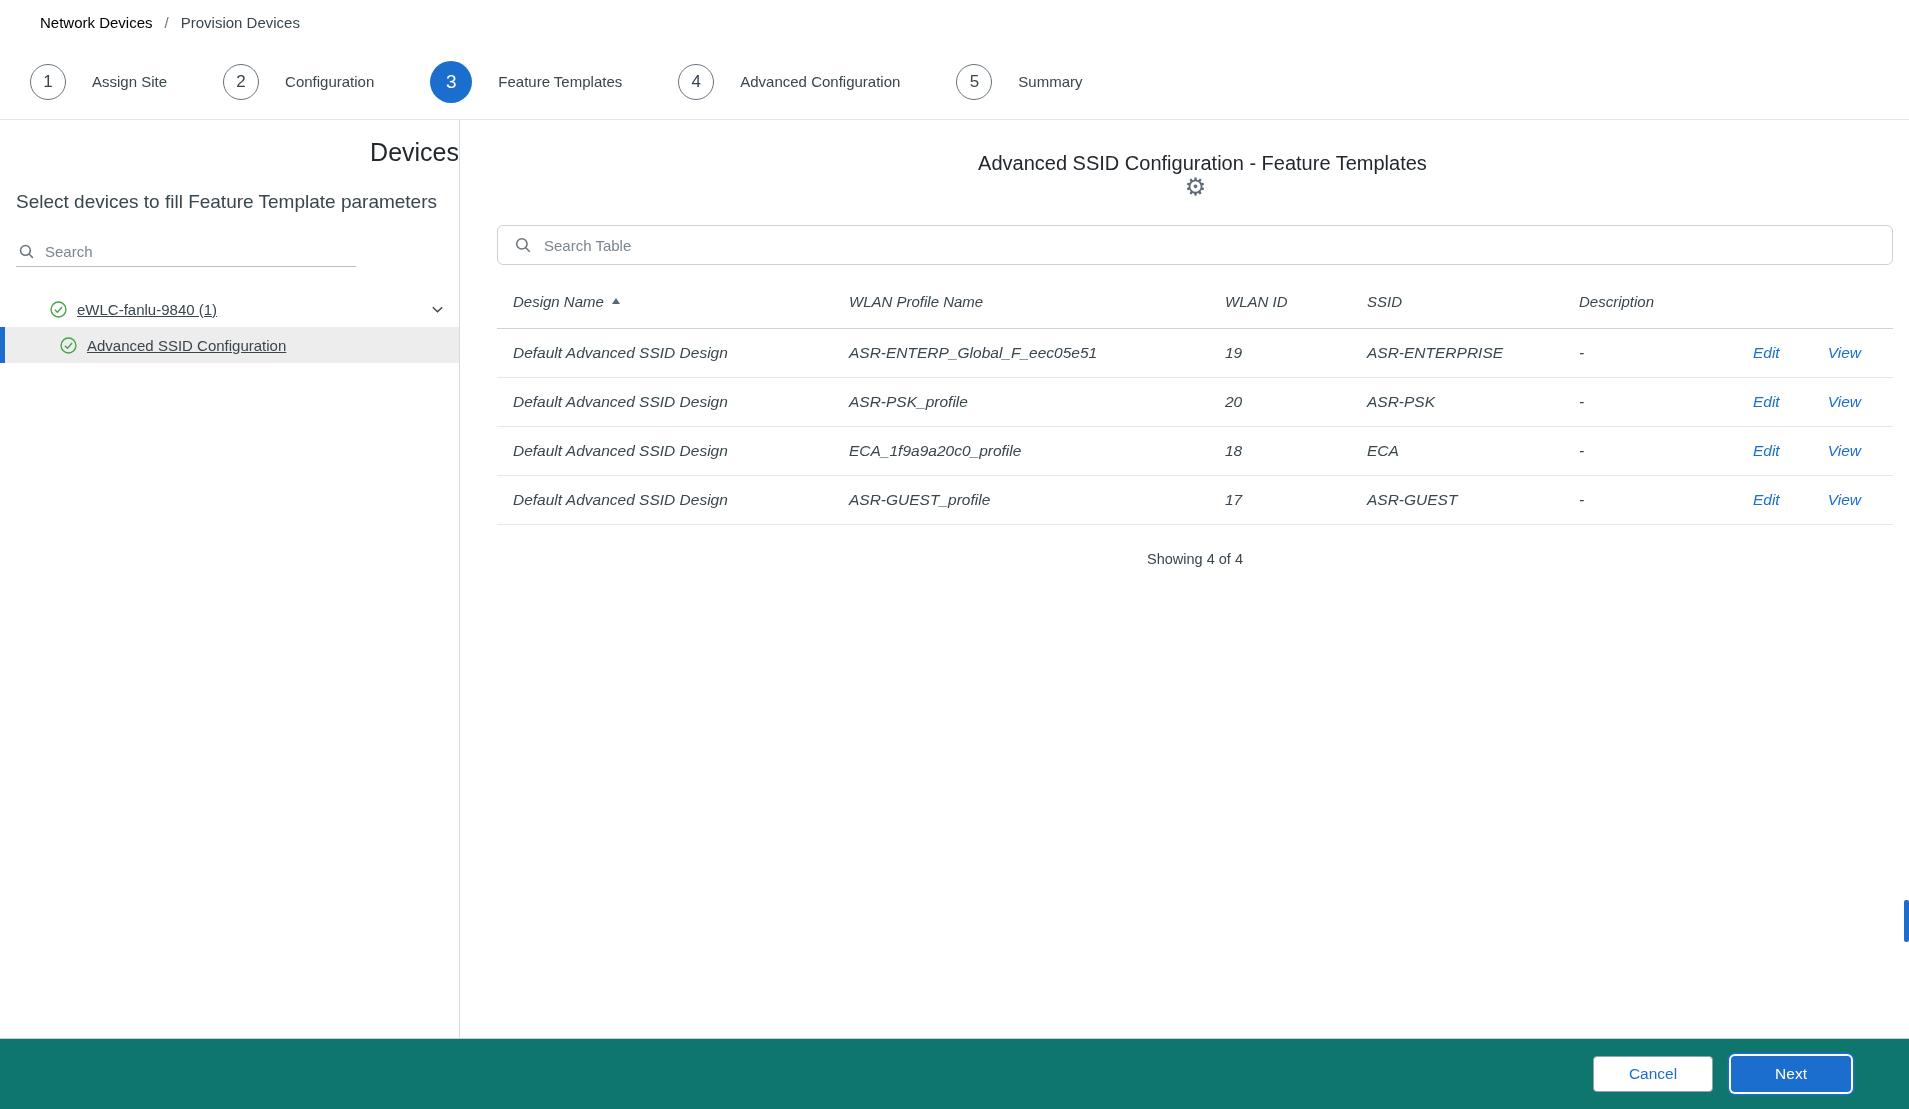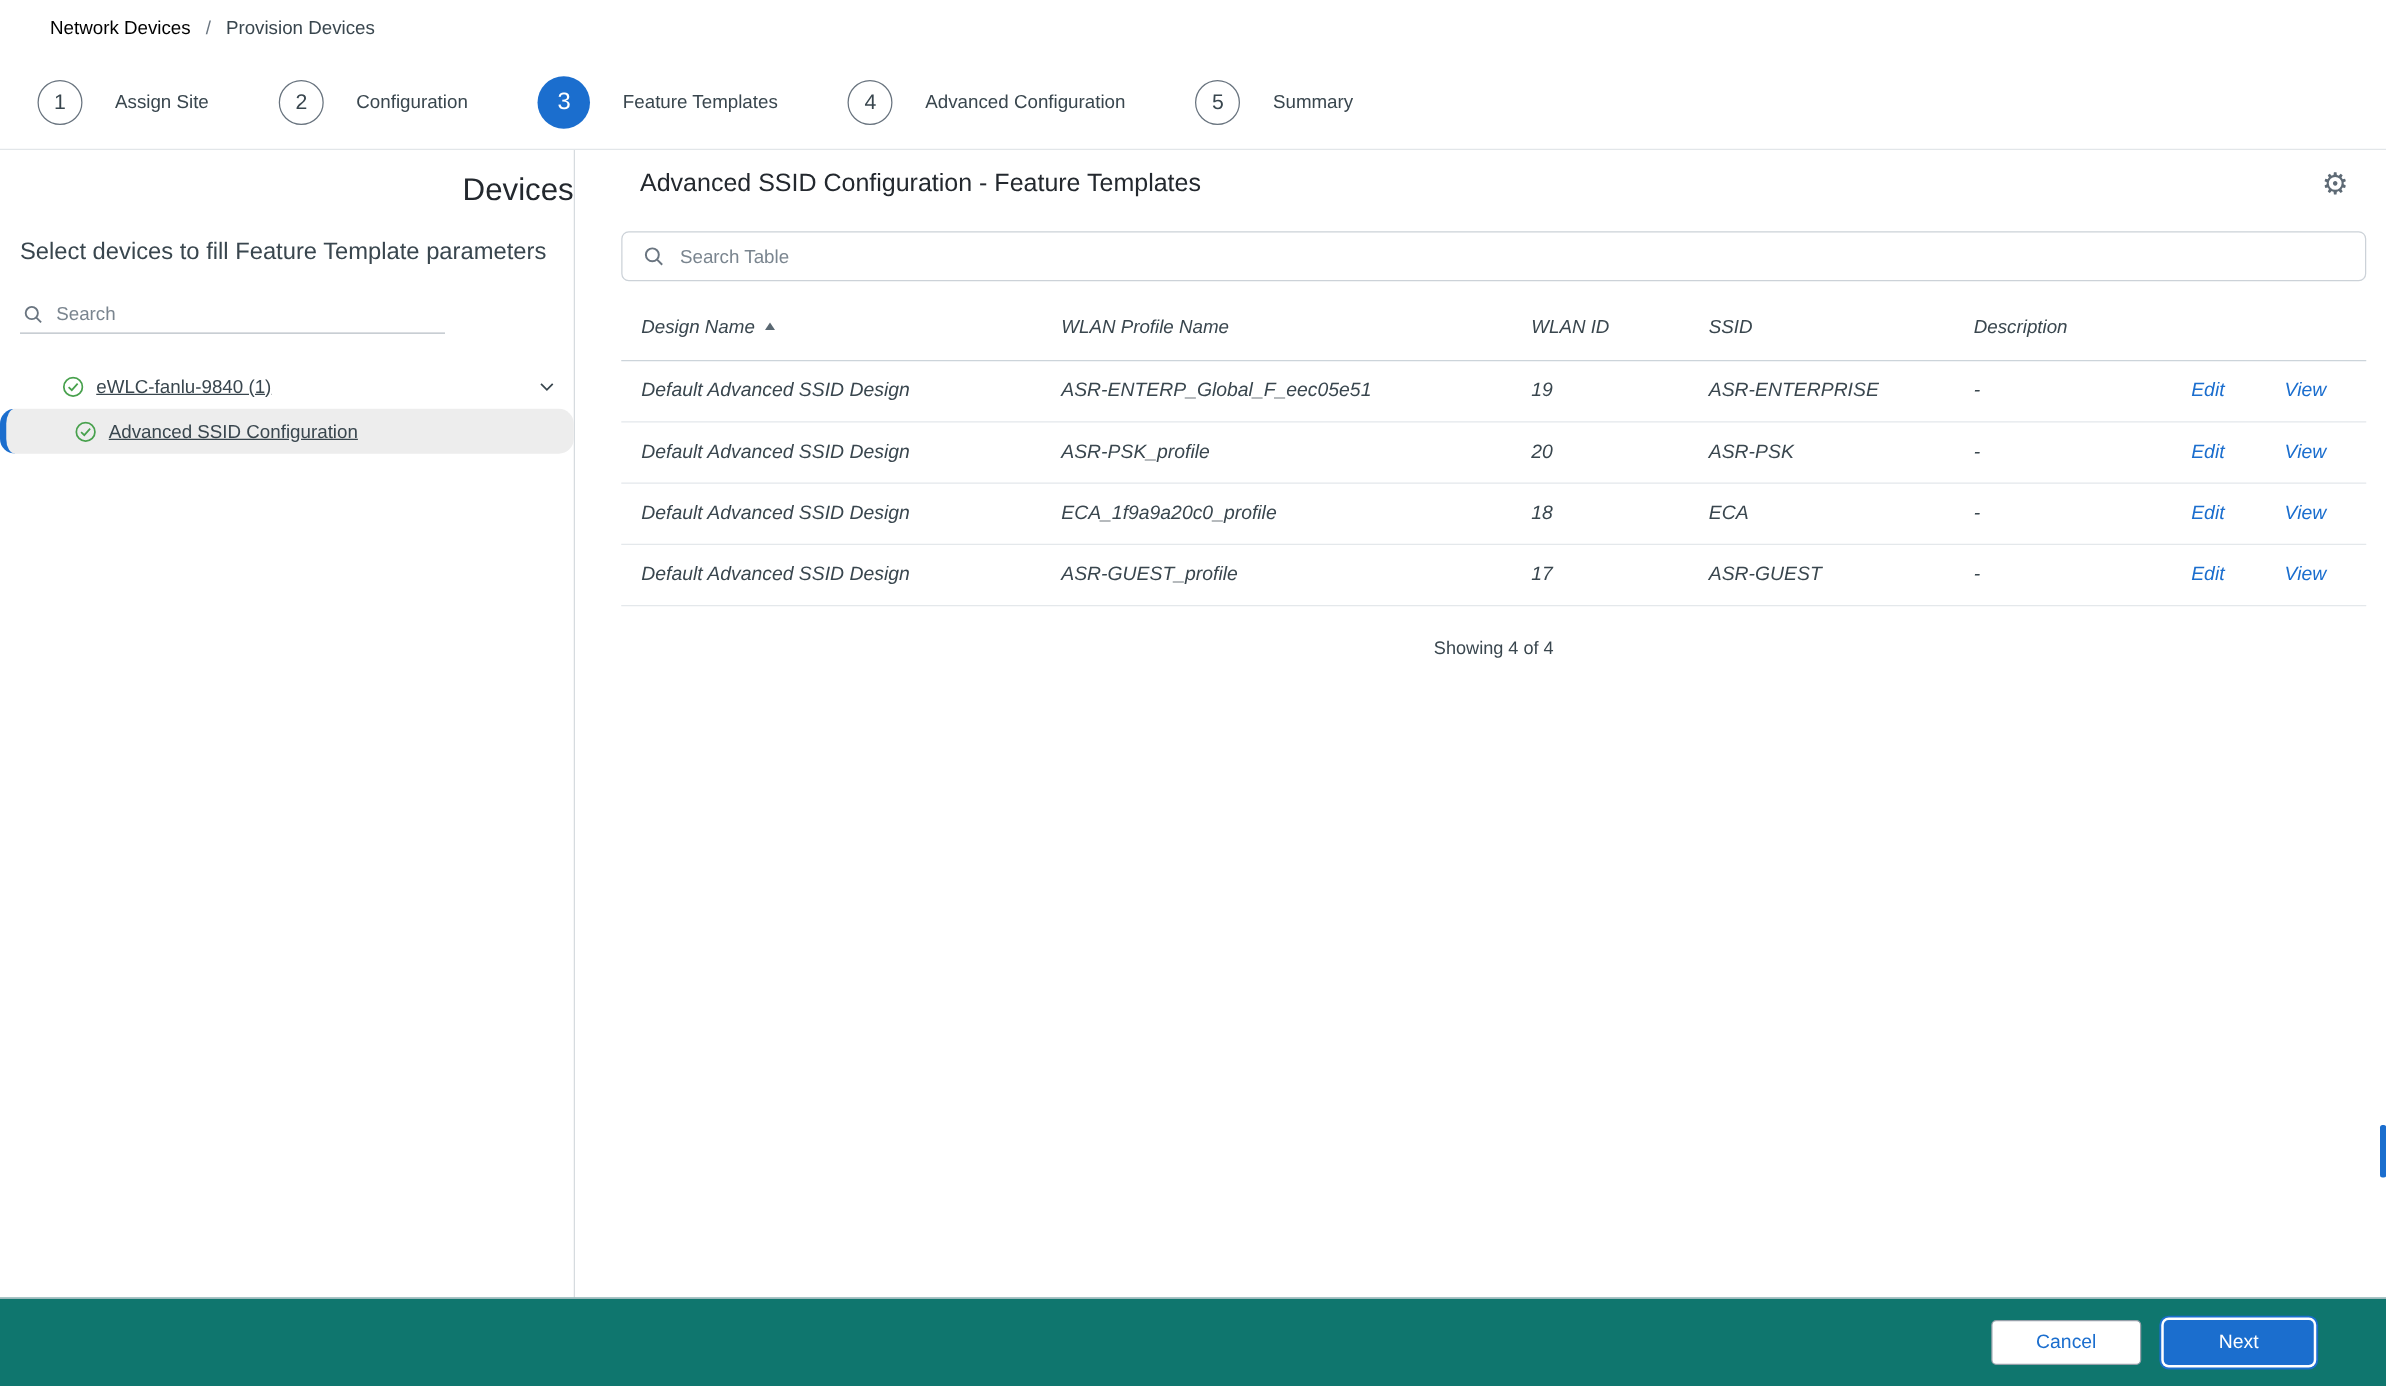--- a/index.html
+++ b/index.html
@@ -30,27 +30,27 @@
   
   .sidebar { width:460px; flex:0 0 460px; border-right:1px solid #d6dbdf; background:#fff; padding-top:18px; }
   .sidebar-title { font-size:25px; font-weight:400; color:#23282e; text-align:right; }
   .sidebar-subtitle { font-size:19px; color:#39464e; margin:24px 16px 0 16px; }
   .sidebar-search { display:flex; align-items:center; gap:10px; margin:24px 16px 16px 16px; width:340px; border-bottom:1px solid #b7bec5; padding:6px 2px; }
   .sidebar-search input, .table-search input { border:none; outline:none; font-size:15px; color:#39464e; font-family:inherit; flex:1; background:transparent; }
   .sidebar-search input::placeholder, .table-search input::placeholder { color:#7a858f; }
   .tree { margin-top:24px; }
   .tree-row { display:flex; align-items:center; gap:10px; height:36px; font-size:15px; color:#39464e; border-left:5px solid transparent;text-decoration:underline; }
   .tree-row.device { padding-left:45px; }
-  .tree-row.child { padding-left:55px;border-radius:12px; }
+  .tree-row.child { padding-left:55px; }
   .tree-row.selected { background:#ededed; border-left-color:#1b6ece; }
   .chevron { margin-left:auto; margin-right:14px; }
 
   
   .main { flex:1 1 auto; padding:0 16px 0 37px; overflow:hidden; }
-  .main-header { margin-top:15px; display:flex; align-items:center; justify-content:space-between; padding-left:15px; }
+  .main-header { margin-top:32px; display:flex; align-items:center; justify-content:space-between; padding-left:15px;flex-direction:column; }
   .page-title { font-size:20px; font-weight:500; color:#23282e; }
   .gear { font-family:"DejaVu Sans",sans-serif; font-size:24px; color:#5e6a75; line-height:1; margin-right:14px; }
   .table-search { margin-top:26px; height:40px; border:1px solid #ccd2d8; border-radius:6px; display:flex; align-items:center; gap:12px; padding:0 16px; background:#fff; }
 
   
   .table { margin-top:10px;font-style:italic; }
   .t-head, .t-row { display:grid; grid-template-columns:336px 376px 142px 212px 160px 1fr; align-items:center; }
   .t-head { height:54px; border-bottom:1px solid #ccd4da; font-size:15px; color:#39464e; }
   .t-row { height:49px; border-bottom:1px solid #e4e8eb; font-size:15.5px; color:#39464e; }
   .t-cell { padding-left:16px; display:flex; align-items:center; white-space:nowrap; overflow:hidden; }

